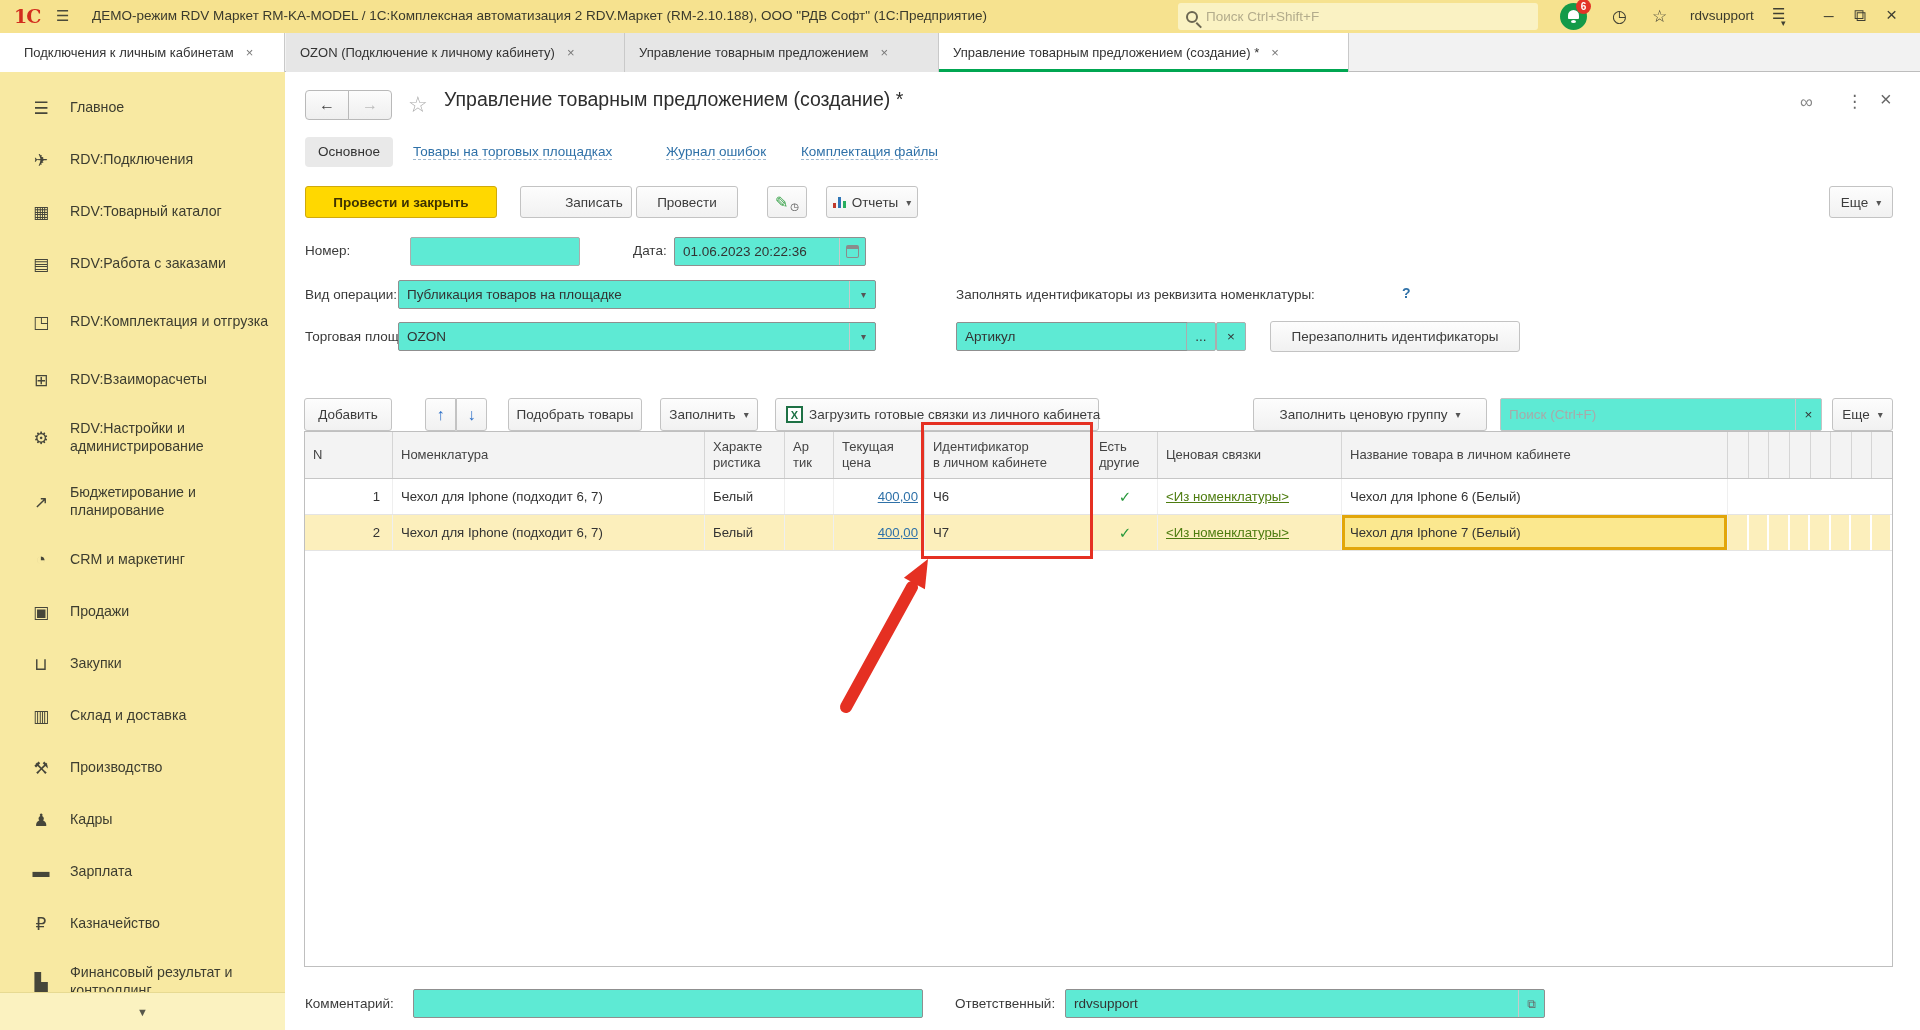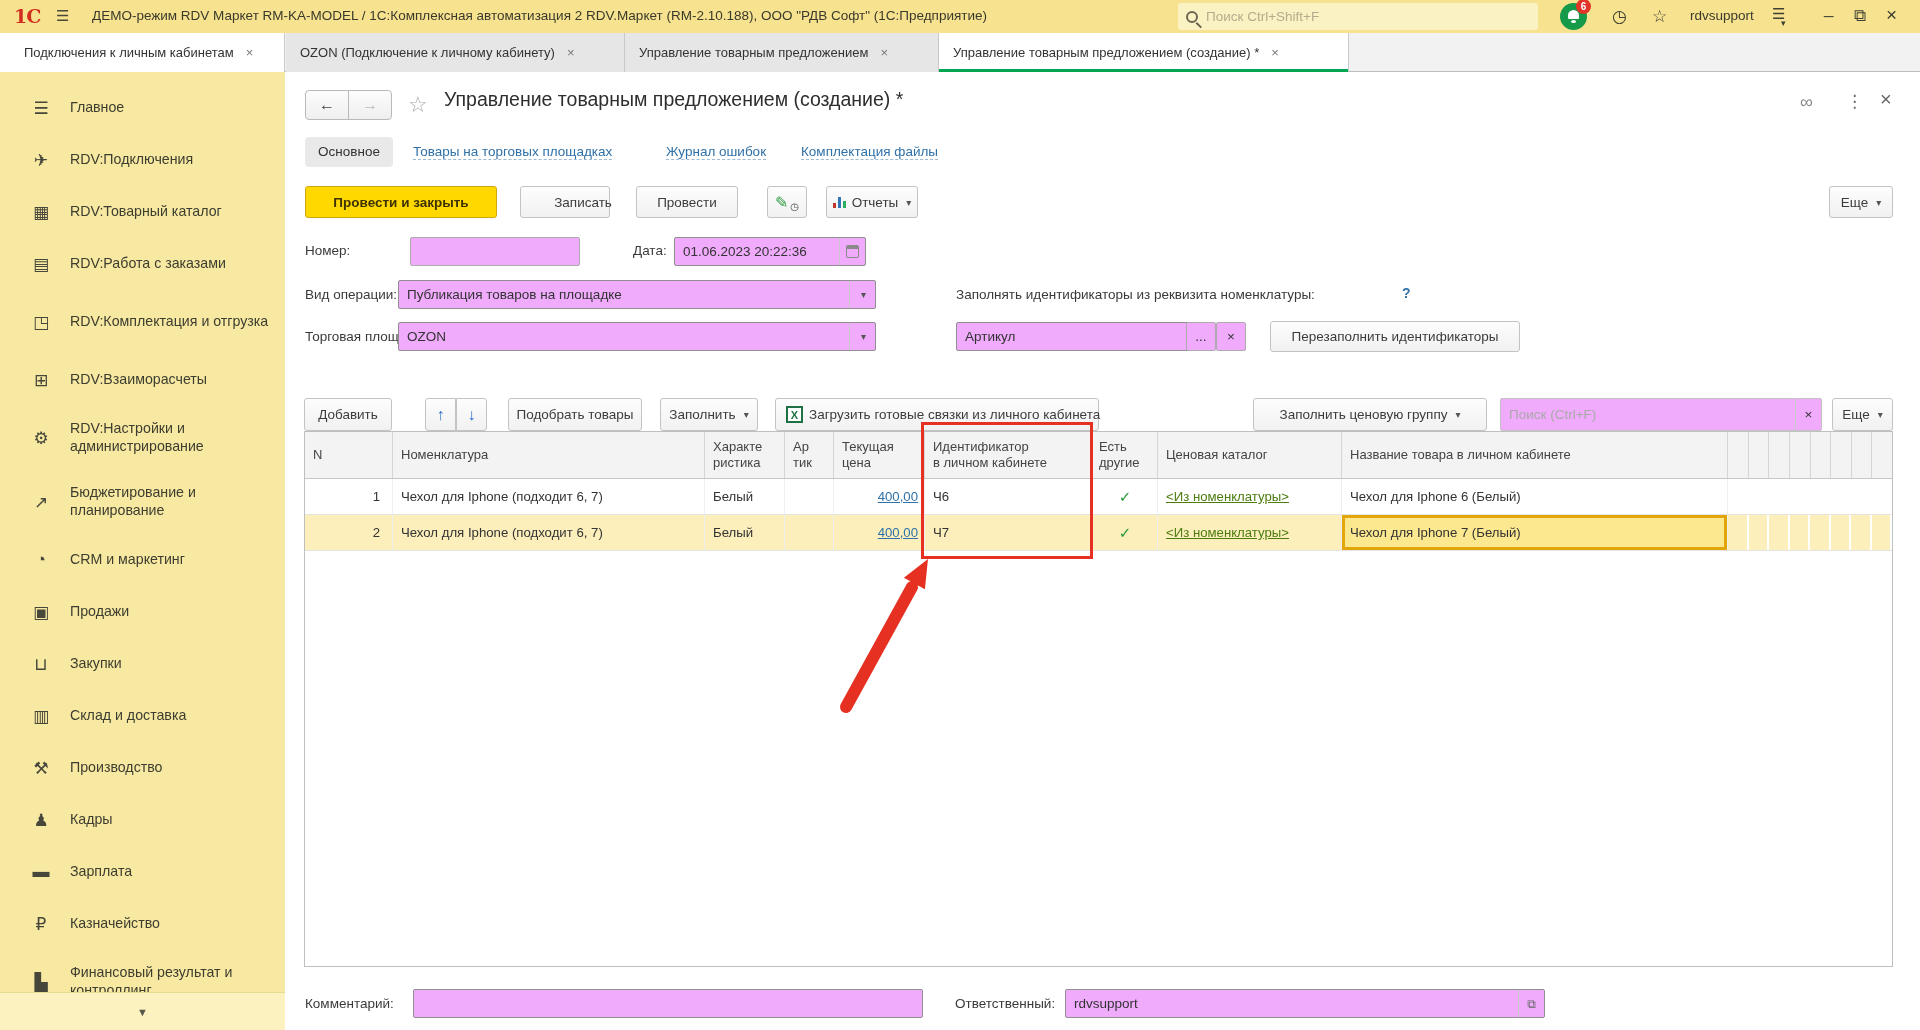--- a/index.html
+++ b/index.html
@@ -55,21 +55,21 @@
   .side-expand { position:absolute; left:0; bottom:0; width:285px; height:38px;
     background:#fbf2c0; border-top:1px solid #e7da92; text-align:center;
     font-size:11px; color:#57574a; line-height:38px; cursor:pointer; }
 
   
   .btn { position:absolute; height:32px; border:1px solid #c3c3c3; border-radius:3px;
     background:linear-gradient(#fdfdfd,#f1f1f1); display:flex; align-items:center; justify-content:center;
     font-size:13.5px; color:#3c3c3c; cursor:pointer; white-space:nowrap; gap:6px; }
   .btn.primary { background:#ffd800; border-color:#cfa90c; font-weight:bold; color:#3e3200; }
   .caret { font-size:10px; color:#555; margin-left:2px; }
-  .fld { position:absolute; height:29px; border:1px solid #acacac; border-radius:2px; background:#f0abfc;
+  .fld { position:absolute; height:29px; border:1px solid #acacac; border-radius:2px; background:#5eead4;
     display:flex; align-items:center; font-size:13.5px; color:#333; }
   .fld .txt { padding:0 8px; flex:1; white-space:nowrap; overflow:hidden; }
   .fld .side { width:26px; height:100%; border-left:1px solid #c9c9c9; display:flex;
     align-items:center; justify-content:center; cursor:pointer; flex:none; }
   .fld input { border:none; outline:none; width:100%; height:100%; padding:0 8px;
     font-size:13.5px; font-family:inherit; color:#333; background:transparent; }
   .fld input::placeholder { color:#a9a9a9; }
   .lbl { position:absolute; font-size:13.5px; color:#3a3a3a; white-space:nowrap; }
   .blue-link { position:absolute; font-size:13.5px; color:#2f71a8; cursor:pointer;
     border-bottom:1px dashed #9db8cf; white-space:nowrap; }
@@ -247,21 +247,21 @@
 <span class="abs" style="left:1880px; top:88px; font-size:20px; color:#666; cursor:pointer;">×</span>
 
 <div class="chip">Основное</div>
 <span class="blue-link" style="left:413px; top:144px;">Товары на торговых площадках</span>
 <span class="blue-link" style="left:666px; top:144px;">Журнал ошибок</span>
 <span class="blue-link" style="left:801px; top:144px;">Комплектация файлы</span>
 
 <div class="btn primary" style="left:305px; top:186px; width:192px;">
   <span>Провести и закрыть</span>
   </div>
-<div class="btn" style="left:520px; top:186px; width:90px;padding-left:36px;">
+<div class="btn" style="left:520px; top:186px; width:112px;padding-left:36px;">
   <span>Записать</span>
   </div>
 <div class="btn" style="left:636px; top:186px; width:102px;">
   <span>Провести</span>
   </div>
 <div class="btn" style="left:767px; top:186px; width:40px;">
   <span class="pencil">✎</span>
   <span class="pencil-clock">◷</span>
   </div>
 <div class="btn" style="left:826px; top:186px; width:92px;">
@@ -364,21 +364,21 @@
     <div class="cell" style="width:80px;">Характе
 ристика</div>
     <div class="cell" style="width:49px;">Ар
 тик</div>
     <div class="cell" style="width:91px;">Текущая
 цена</div>
     <div class="cell" style="width:166px;">Идентификатор
 в личном кабинете</div>
     <div class="cell" style="width:67px;">Есть
 другие</div>
-    <div class="cell" style="width:184px;">Ценовая каталог</div>
+    <div class="cell" style="width:184px;">Ценовая связки</div>
     <div class="cell" style="width:386px;">Название товара в личном кабинете</div>
     <div class="narrow-wrap">
       <div class="nc"></div>
         <div class="nc"></div>
         <div class="nc"></div>
         <div class="nc"></div>
       <div class="nc"></div>
         <div class="nc"></div>
         <div class="nc"></div>
         <div class="nc" style="border-right:none;"></div>

